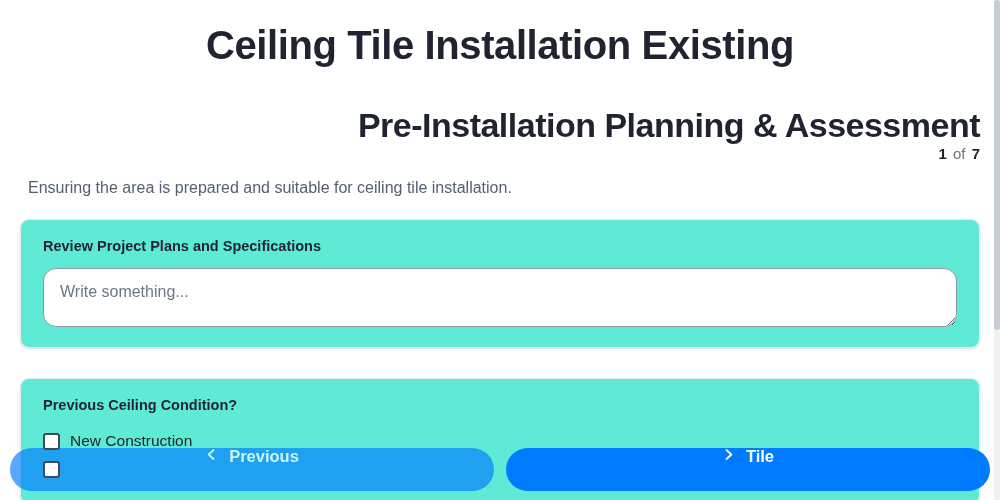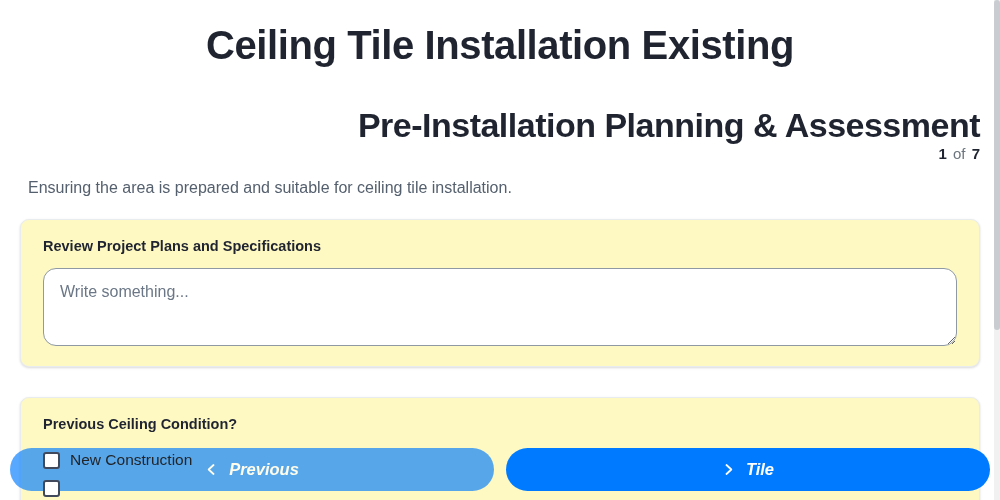--- a/index.html
+++ b/index.html
@@ -77,42 +77,42 @@
     color: #55606e;
     font-weight: 400;
   }
 
   
   .cards {
     margin-top: 20px;
     padding: 0 20px;
   }
   .card {
-    background: #fef9c3;
+    background: #5eead4;
     border: 1px solid #e9ecef;
     border-radius: 9px;
     box-shadow: 0 1px 3px rgba(16, 24, 40, 0.10), 0 1px 2px rgba(16, 24, 40, 0.06);
     padding: 17px 22px 20px 22px;
   }
   .card + .card { margin-top: 30px; }
 
   .field-label {
     font-size: 14.5px;
     font-weight: 700;
     color: #1f2430;
     line-height: 1.3;
     margin: 0 0 12px 0;
     display: block;
   }
 
   
   .write-area {
     display: block;
     width: 100%;
-    height: 78px;
+    height: 59px;
     resize: both;
     border: 1px solid #8e99a4;
     border-radius: 13px;
     padding: 12px 16px;
     font-family: "Liberation Sans", sans-serif;
     font-size: 16px;
     line-height: 1.35;
     color: #212529;
     background: #ffffff;
     outline: none;
@@ -168,27 +168,25 @@
     flex: 1 1 0;
     height: 43px;
     border: none;
     border-radius: 24px;
     font-family: "Liberation Sans", sans-serif;
     font-size: 16.5px;
     font-weight: 700;
     color: #ffffff;
     background: #007bff;
     display: flex;
-    align-items: center;
     justify-content: center;
     gap: 11px;
     cursor: pointer;
     line-height: 1;
     padding: 0 14px;
-    font-style: italic;
   }
   .nav-btn.is-disabled {
     opacity: 0.65;
     cursor: default;
   }
   .chev {
     display: inline-block;
     width: 13px;
     height: 13px;
     flex: 0 0 auto;

